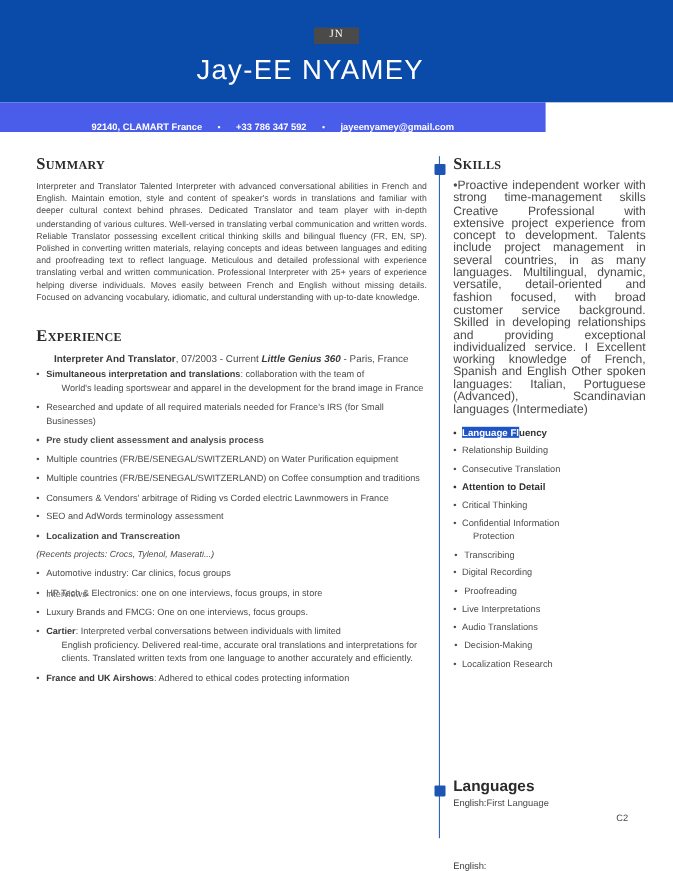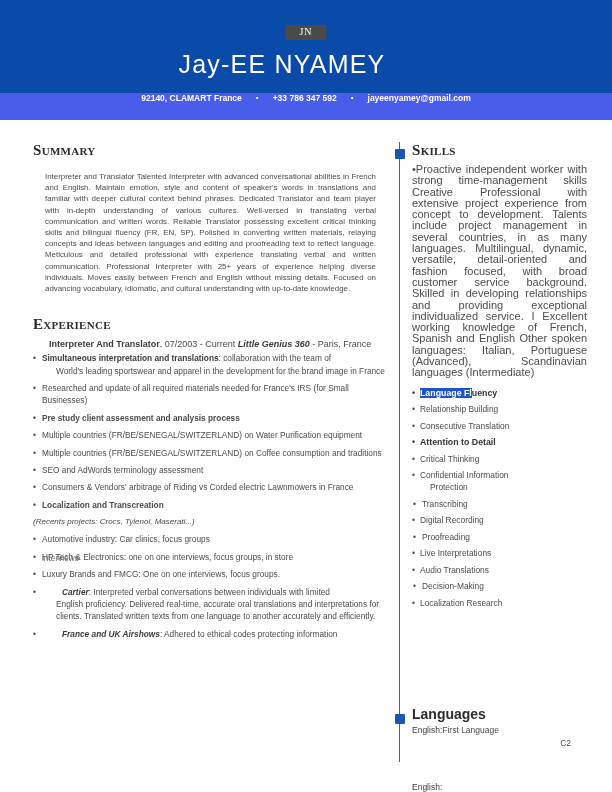--- a/index.html
+++ b/index.html
@@ -50,25 +50,25 @@
     color: #ffffff;
     font-size: 25px;
     font-weight: 400;
     letter-spacing: 1.2px;
   }
 
   
   .contact-bar {
     position: absolute;
     left: 0; top: 93px;
-    width: 612px;
+    width: 496px;
     height: 27px;
     background: #4a5cea;
     display: flex;
-    align-items: flex-start;
+    align-items: flex-end;
     justify-content: center;
   }
   .contact-item {
     color: #ffffff;
     font-size: 8.5px;
     font-weight: bold;
     white-space: nowrap;
   }
   .contact-sep {
     color: #ffffff;
@@ -126,21 +126,21 @@
     color: #2b2b2b;
     margin: 0 0 2px 0;
   }
 
   
   .para {
     font-size: 7.9px;
     line-height: 11.2px;
     text-align: justify;
     color: #4b4b4b;
-    margin: 12px;
+    margin: 0;
   }
   .para-skills {
     font-size: 11px;
     line-height: 11.3px;
     text-align: justify;
     color: #4b4b4b;
     margin: 0;
   }
 
   
@@ -170,21 +170,21 @@
   ul.bullets > li::before {
     content: "\2022";
     position: absolute;
     left: 0;
     top: 0;
     font-size: 8.5px;
     color: #4b4b4b;
   }
   li.li-bold { font-weight: bold; color: #3a3a3a; }
   .lead-b { font-weight: bold; color: #3a3a3a; }
-  .lead-bi { font-weight: bold; font-style: italic; color: #3a3a3a; margin-left: 20px; }
+  .lead-bi { font-weight: bold; color: #3a3a3a; }
   .cont-line {
     font-size: 8.3px;
     line-height: 12.4px;
     color: #4b4b4b;
     margin: 0 0 5px 14px;
     font-weight: normal;
   }
   .paren-note {
     font-size: 8px;
     font-style: italic;
@@ -291,22 +291,22 @@
 
       <ul class="bullets">
         <li>
           <span class="lead-b">Simultaneous interpretation and translations</span><span>: collaboration with the team of</span>
           <div class="cont-line">World's leading sportswear and apparel in the development for the brand image in France</div>
         </li>
         <li>Researched and update of all required materials needed for France's IRS (for Small Businesses)</li>
         <li class="li-bold">Pre study client assessment and analysis process</li>
         <li>Multiple countries (FR/BE/SENEGAL/SWITZERLAND) on Water Purification equipment</li>
         <li>Multiple countries (FR/BE/SENEGAL/SWITZERLAND) on Coffee consumption and traditions</li>
+        <li>Consumers &amp; Vendors' arbitrage of Riding vs Corded electric Lawnmowers in France</li>
         <li>SEO and AdWords terminology assessment</li>
-        <li>Consumers &amp; Vendors' arbitrage of Riding vs Corded electric Lawnmowers in France</li>
         <li class="li-bold">Localization and Transcreation</li>
       </ul>
 
       <p class="paren-note">(Recents projects: Crocs, Tylenol, Maserati...)</p>
 
       <ul class="bullets">
         <li>Automotive industry: Car clinics, focus groups</li>
         <li class="overlap-host">
           <span>HP Tech &amp; Electronics: one on one interviews, focus groups, in store</span>
           <span class="overlap-ghost">interviews</span>

